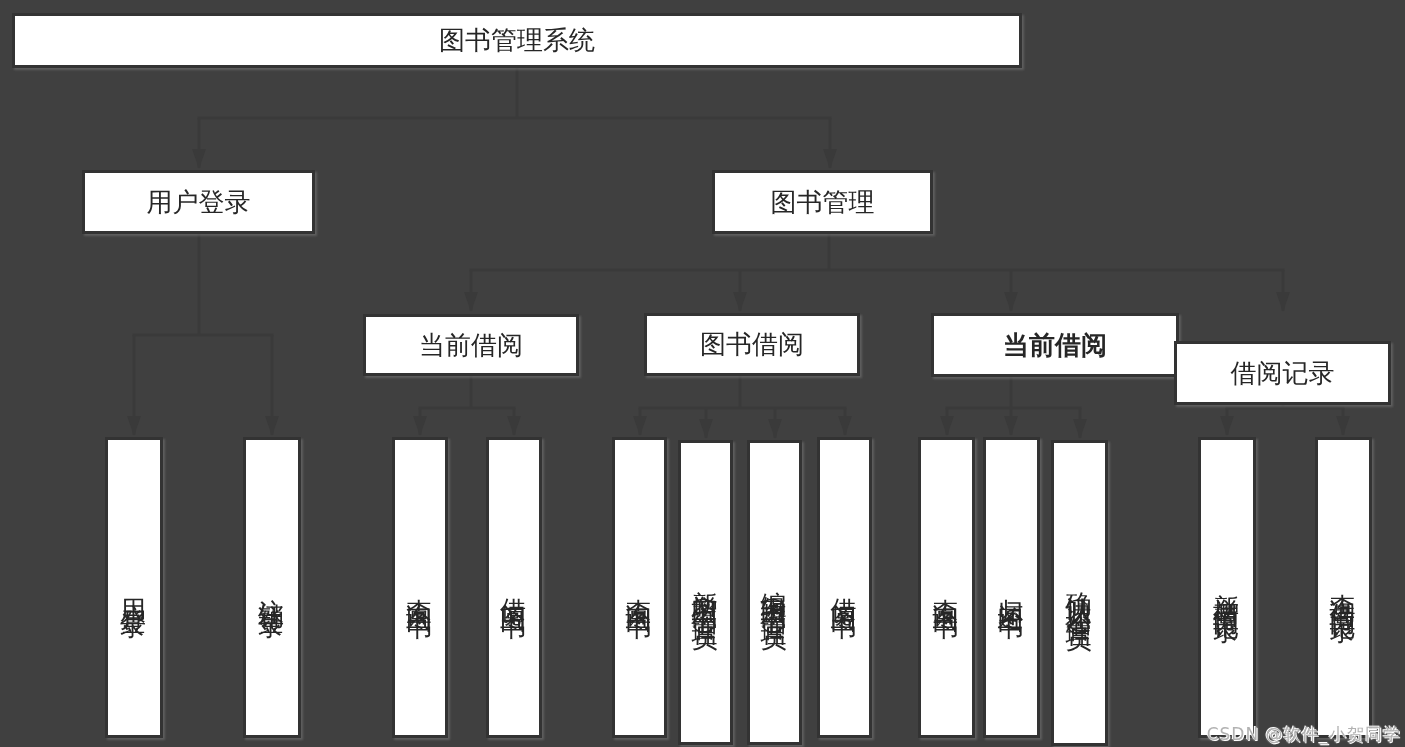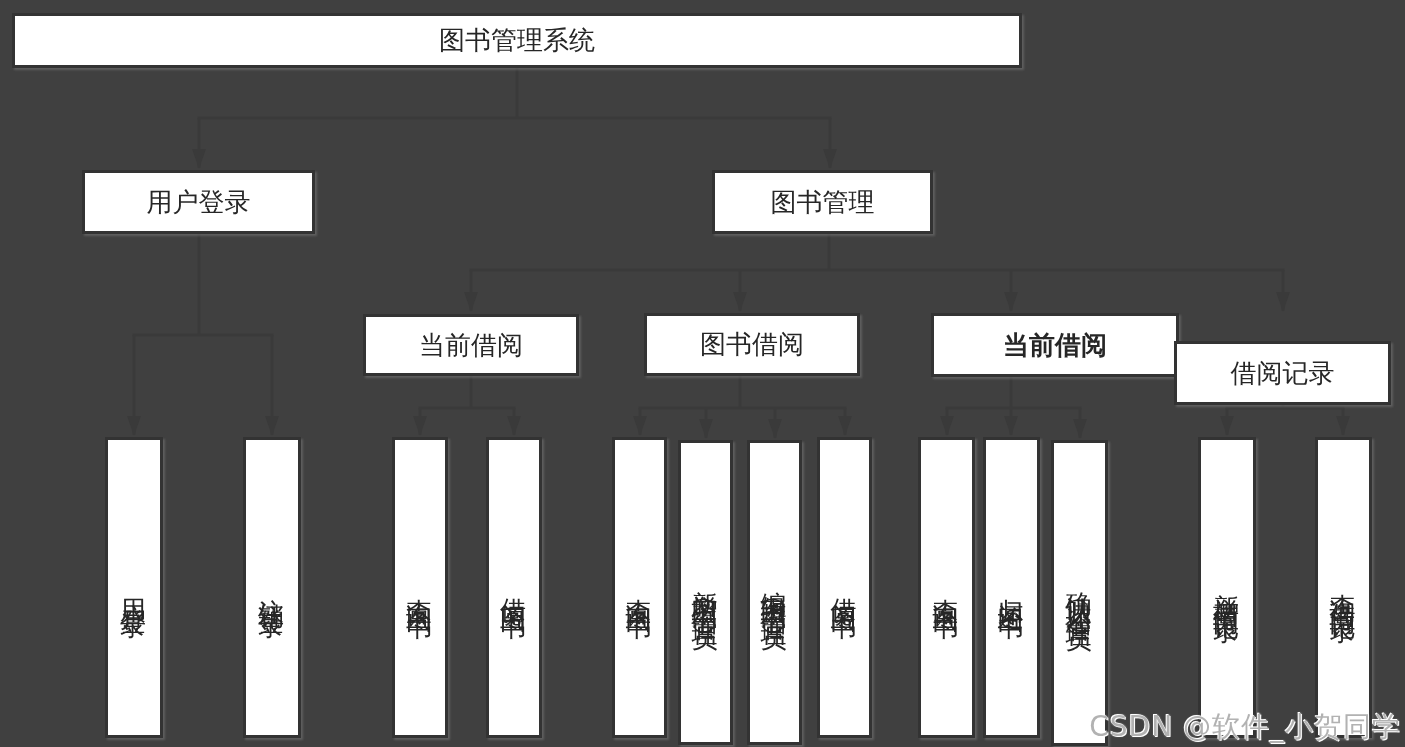--- a/index.html
+++ b/index.html
@@ -32,21 +32,21 @@
   }
   svg.connectors {
     position: absolute;
     left: 0; top: 0;
     width: 1405px; height: 747px;
   }
   .watermark {
     position: absolute;
     right: 4px;
     bottom: 1px;
-    font-size: 28px;
+    font-size: 17px;
     color: #b2b2b2;
     letter-spacing: 1px;
     z-index: 5;
     text-shadow: 0 0 2px #ffffff, 1px 1px 0 #ffffff, -1px -1px 0 #ffffff;
   }
 </style>
 </head>
 <body>
 
 <div class="canvas">

